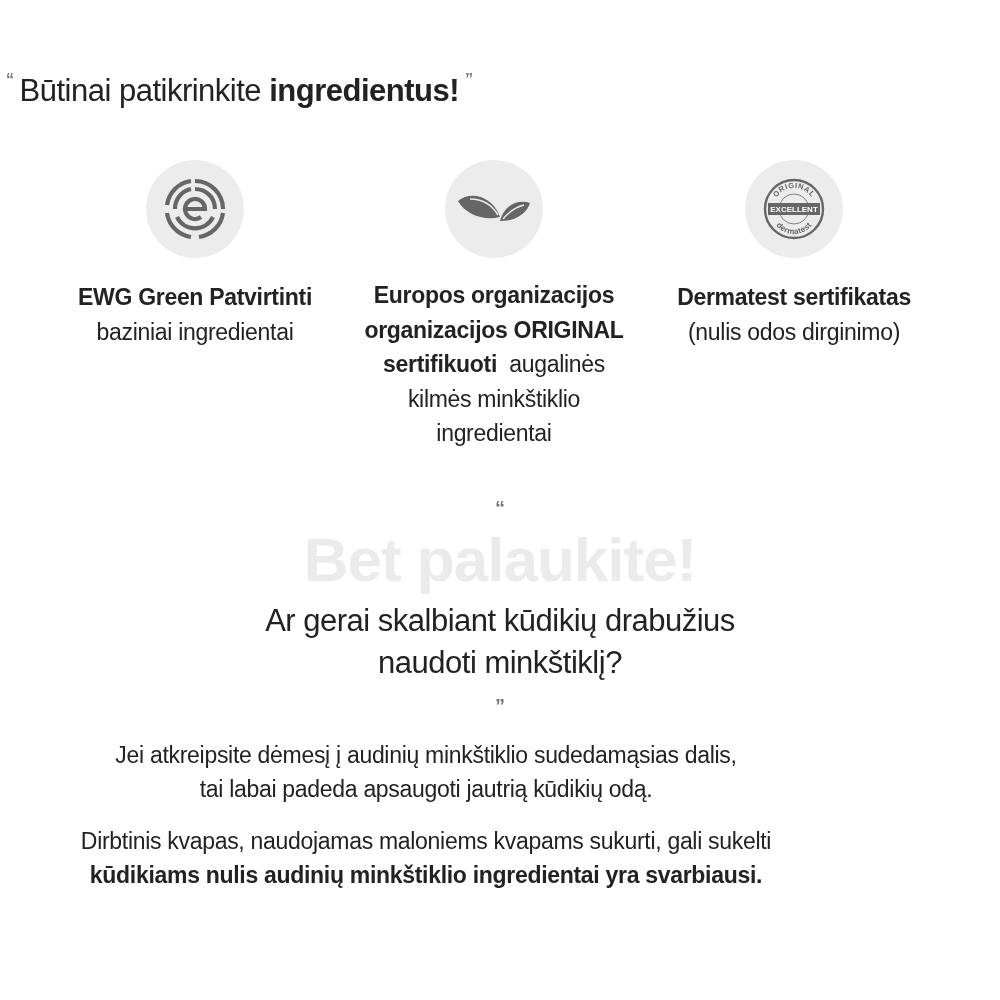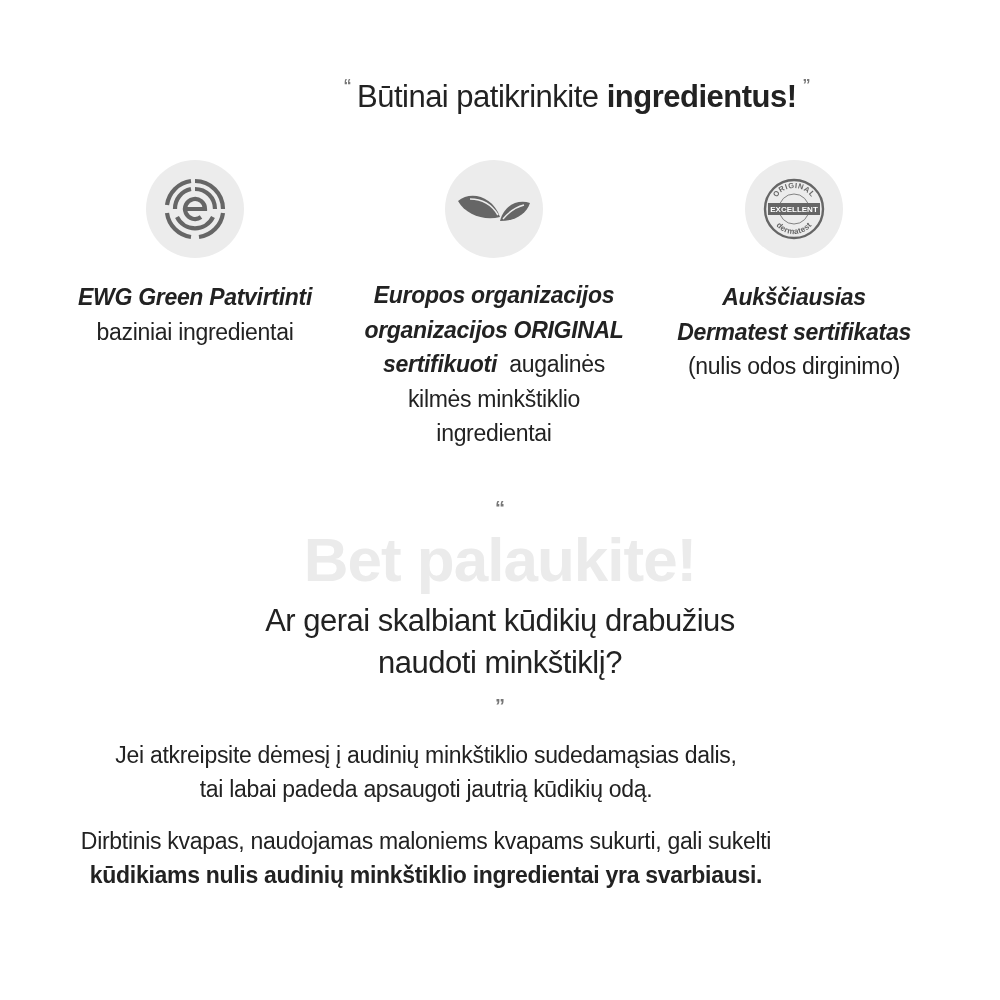--- a/index.html
+++ b/index.html
@@ -2,37 +2,37 @@
 <html><head>
   <meta charset="utf-8">
   <style>
     html, body { margin: 0; padding: 0; }
     body {
       width: 1000px; height: 1000px; background: #ffffff;
       font-family: "Liberation Sans", "DejaVu Sans", sans-serif;
       color: #222222; position: relative; overflow: hidden;
     }
     .headline {
-      position: absolute; top: 77px; left: 0; width: 816px;
-      text-align: right; font-size: 31px; letter-spacing: -0.5px; color: #222;
+      position: absolute; top: 71px; left: 0; width: 816px;
+      text-align: left; font-size: 31px; letter-spacing: -0.5px; color: #222;
     }
     .headline b { font-weight: 700; }
     .q-small { font-size: 16px; color: #777; vertical-align: 16px; margin: 0 6px; font-weight: 700; }
 
     .features { position: absolute; top: 160px; left: 0; width: 1000px; height: 300px; }
     .feature { position: absolute; top: 0; width: 300px; text-align: center; }
     .feature.f1 { left: 45px; }
     .feature.f2 { left: 344px; }
     .feature.f3 { left: 644px; }
     .icon-circle {
       width: 98px; height: 98px; border-radius: 50%; background: #ececec;
       margin: 0 auto; display: flex; align-items: center; justify-content: center;
     }
     .feature-text { margin-top: 22px; font-size: 23px; line-height: 34.5px; color: #222; letter-spacing: -0.3px; }
-    .feature-text .b { font-weight: 700; font-style: italic; }
+    .feature-text .b { font-weight: 700; }
     .f2 .feature-text { margin-top: 20px; }
 
     .open-quote {
       position: absolute; top: 498px; left: 0; width: 1000px; text-align: center;
       font-size: 20px; font-weight: 700; color: #777; line-height: 20px;
     }
     .watermark {
       position: absolute; top: 520px; left: 0; width: 1000px; text-align: center;
       font-size: 62px; font-weight: 700; color: #ebebeb; letter-spacing: -1px; line-height: 80px;
     }
@@ -112,21 +112,20 @@
           <textPath href="#arcTop" startOffset="50%" text-anchor="middle">ORIGINAL</textPath>
         </text>
         <rect x="6" y="26" width="52" height="12" fill="#666"></rect>
         <text x="32" y="35" font-family="Liberation Sans, sans-serif" font-size="8" font-weight="700" fill="#fff" text-anchor="middle">EXCELLENT</text>
         <text font-family="Liberation Sans, sans-serif" font-size="8" font-weight="700" fill="#666" letter-spacing="0.3">
           <textPath href="#arcBot" startOffset="50%" text-anchor="middle">dermatest</textPath>
         </text>
       </svg>
     </div>
     <div class="feature-text">
-      <div class="b">Aukščiausias</div>
       <div class="b">Dermatest sertifikatas</div>
       <div>(nulis odos dirginimo)</div>
     </div>
   </div>
 </div>
 
 <div class="open-quote">“</div>
 <div class="watermark">Bet palaukite!</div>
 <div class="question">
   <div>Ar gerai skalbiant kūdikių drabužius</div>

